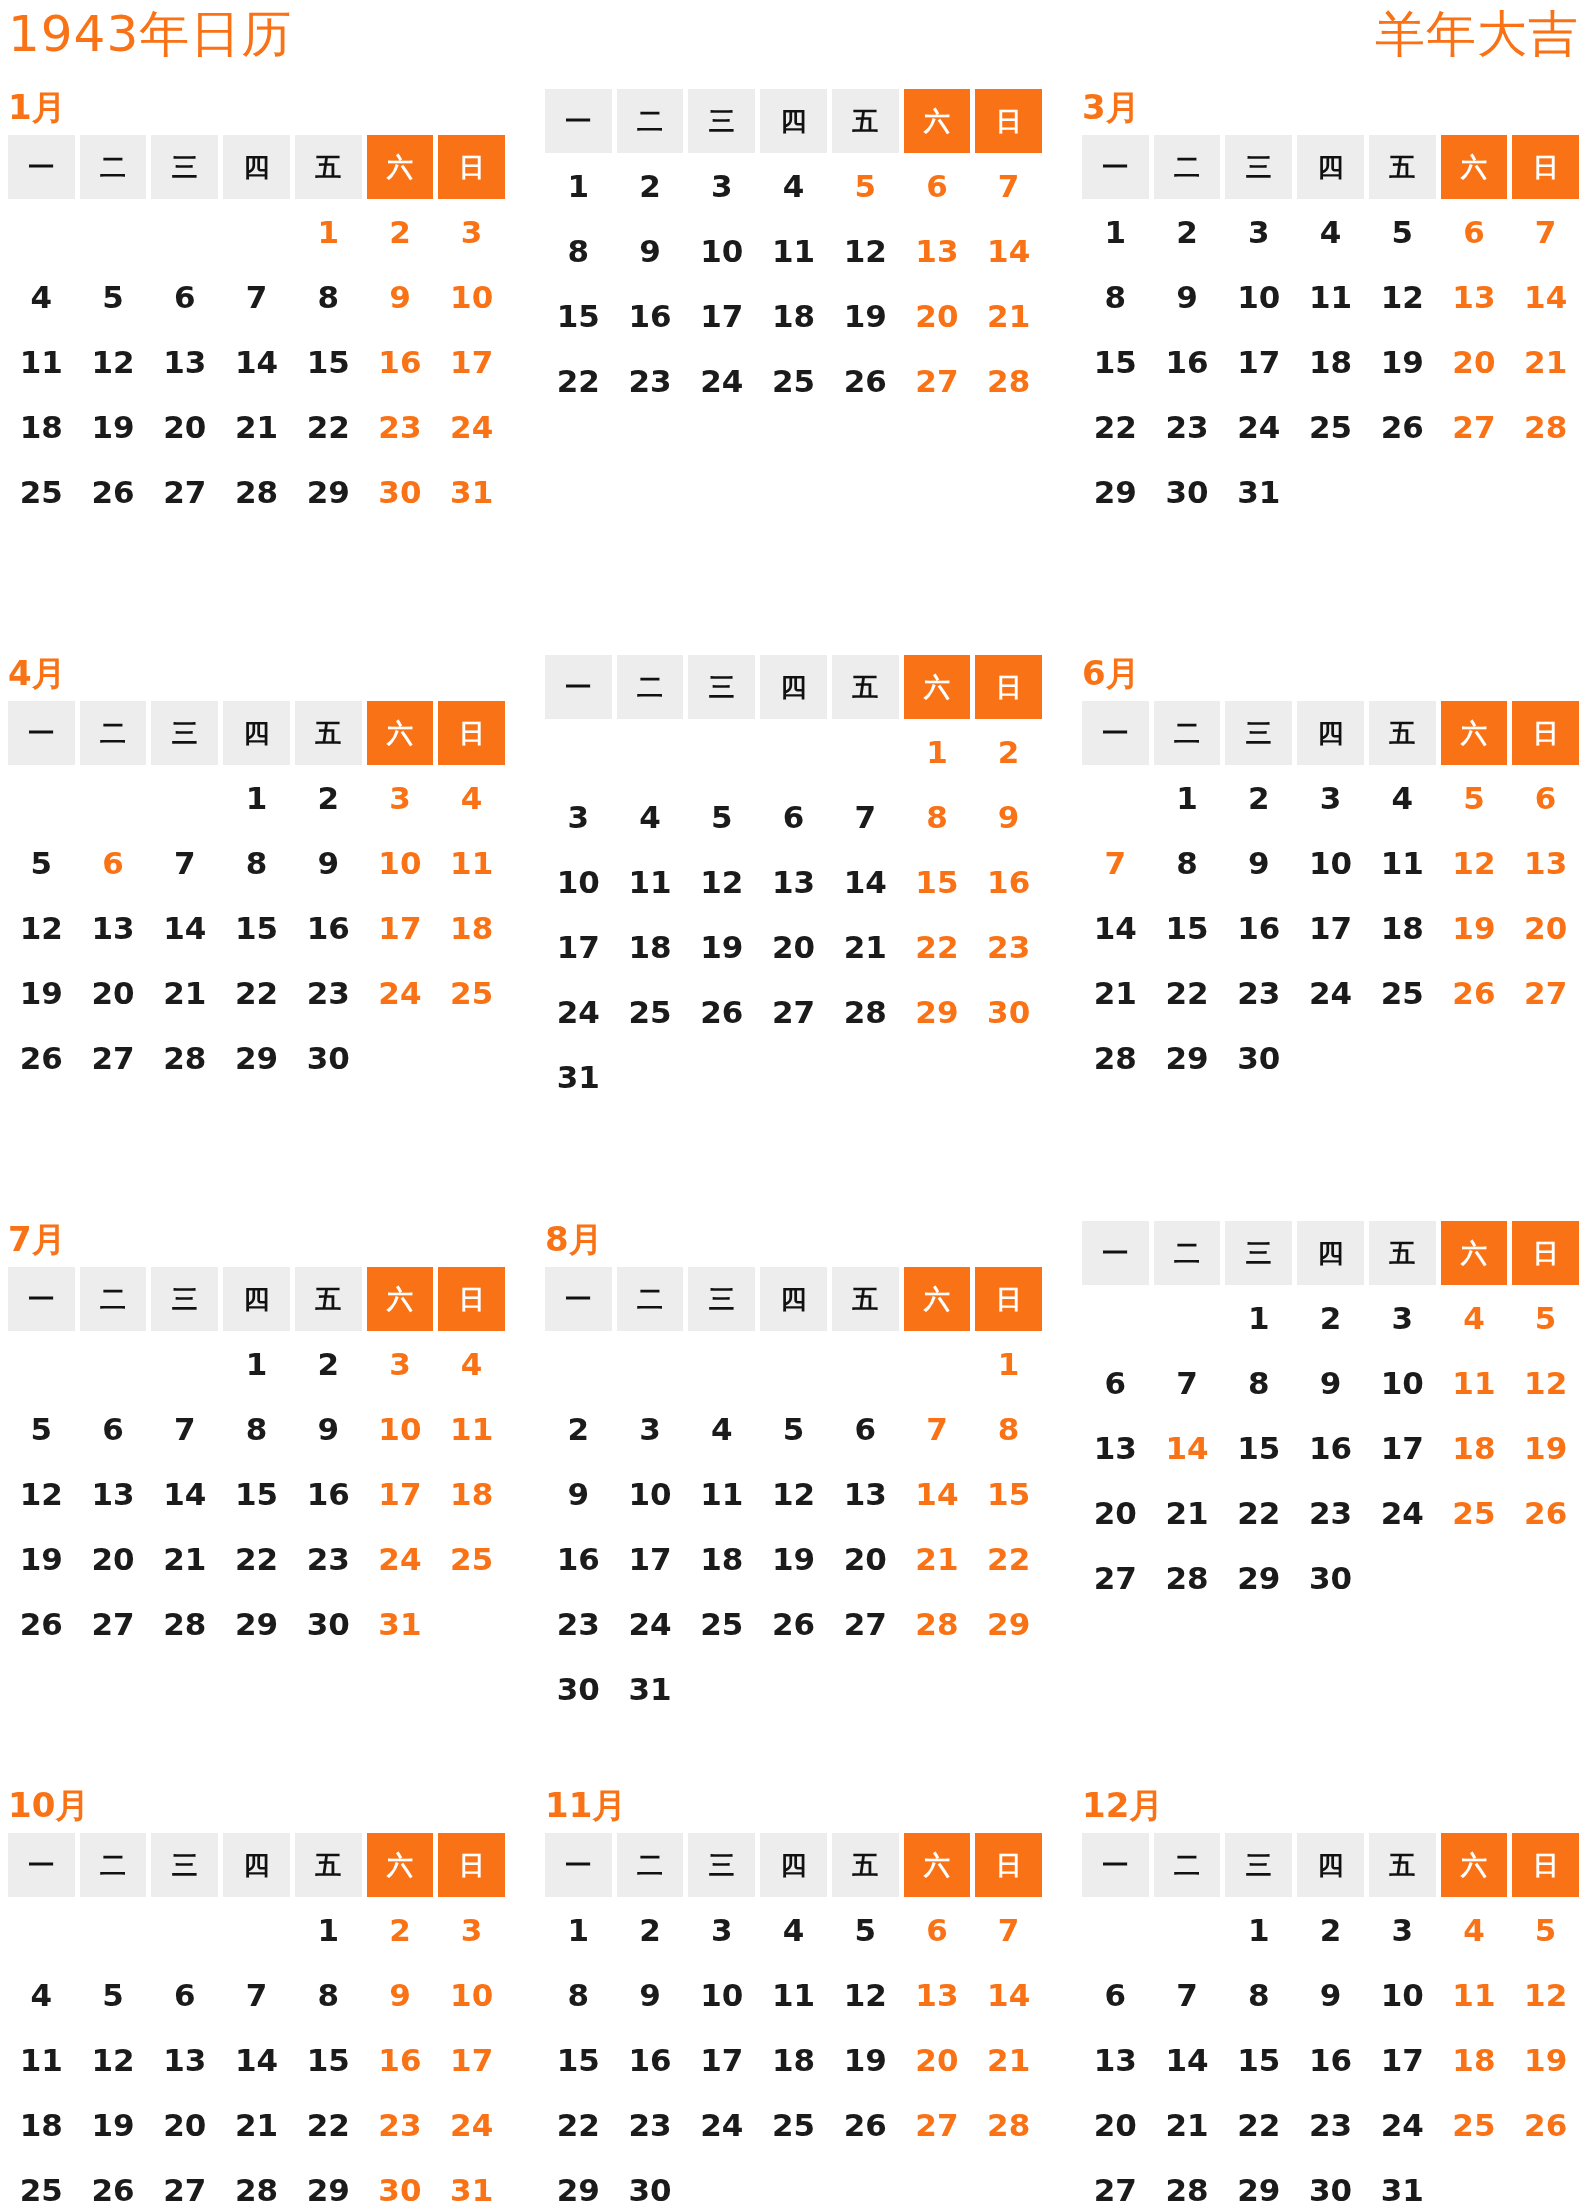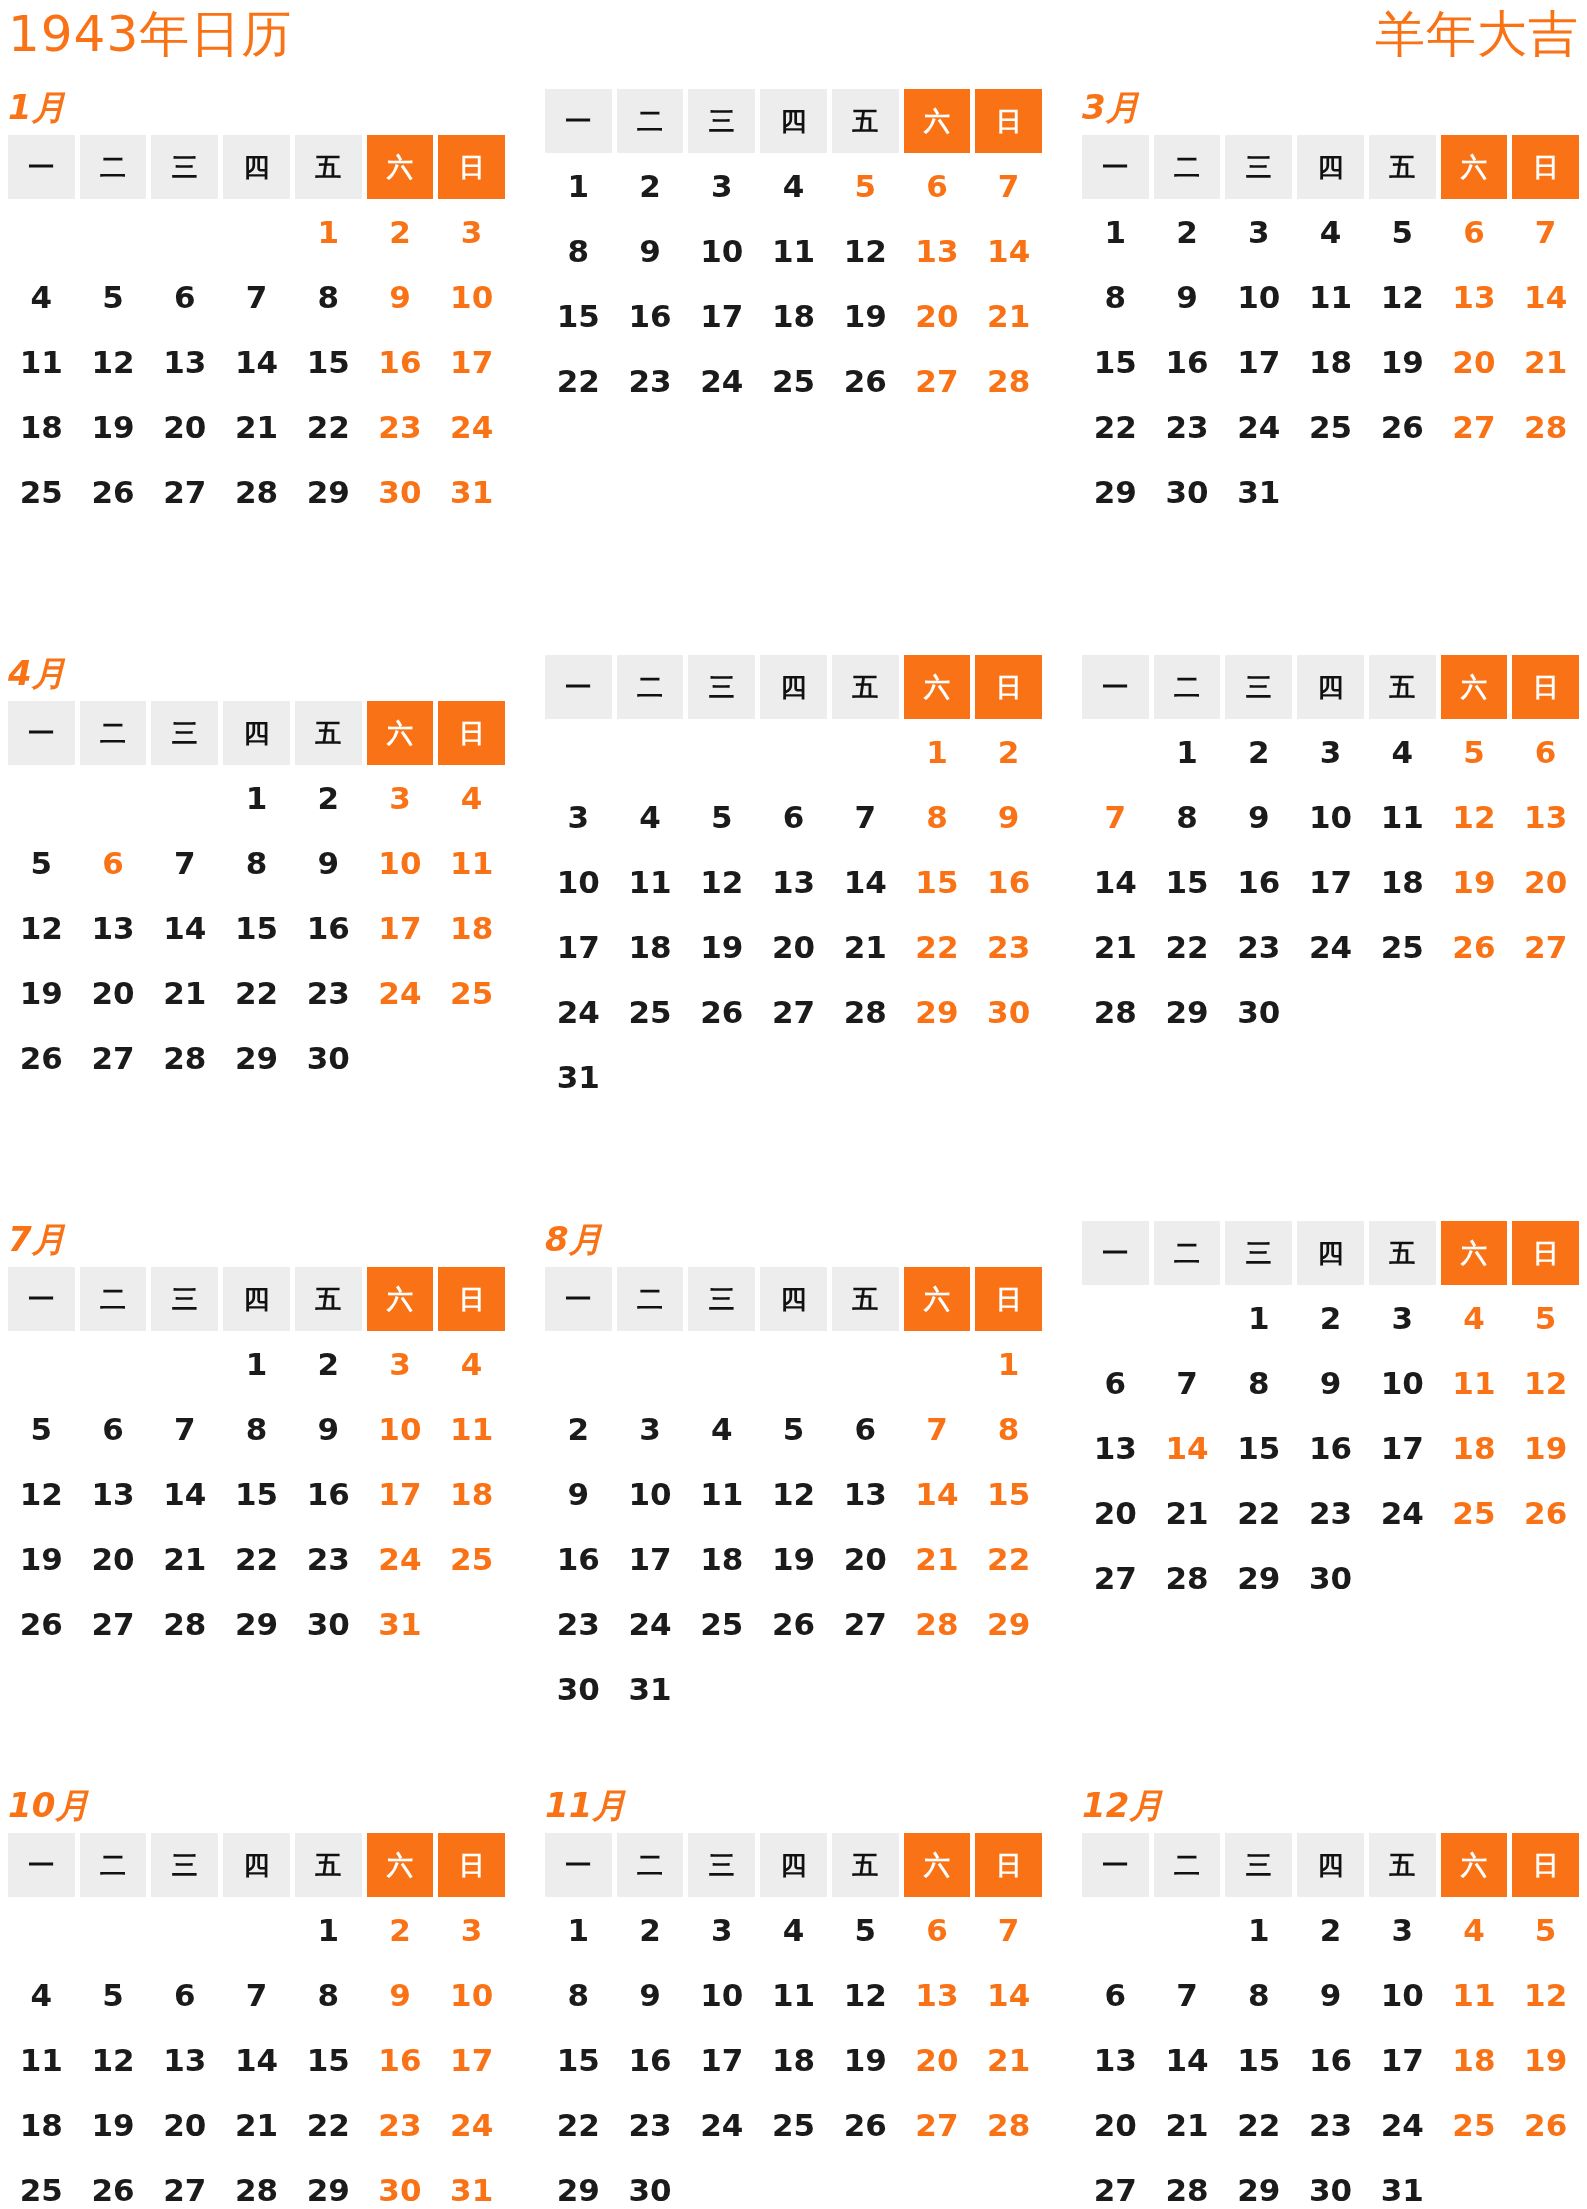--- a/index.html
+++ b/index.html
@@ -20,21 +20,21 @@
   }
   .big-title{
     font-size:50px;line-height:56px;font-weight:400;color:var(--accent);
     letter-spacing:1px;
   }
   .months{
     display:grid;grid-template-columns:repeat(3,1fr);column-gap:40px;
   }
   .month{height:566px;}
   .month-label{
-    font-size:34px;line-height:44px;height:46px;font-weight:700;color:var(--accent);font-style:italic;
+    font-size:34px;line-height:44px;height:46px;font-weight:700;color:var(--accent);
   }
   .weekday-row{
     display:grid;grid-template-columns:repeat(7,1fr);gap:5px;
     height:64px;margin-top:4px;
   }
   .wd{
     background:var(--hdr-bg);color:#111;
     display:flex;align-items:center;justify-content:center;
     font-size:26px;font-weight:600;
   }
@@ -282,20 +282,21 @@
           <div class="d">25</div>
           <div class="d">26</div>
           <div class="d">27</div>
           <div class="d">28</div>
           <div class="d hl">29</div>
           <div class="d hl">30</div>
           <div class="d">31</div>
         </div>
   </div>
       <div class="month">
+    <div class="month-label">6月</div>
     <div class="weekday-row">
           <div class="wd">一</div>
           <div class="wd">二</div>
           <div class="wd">三</div>
           <div class="wd">四</div>
           <div class="wd">五</div>
           <div class="wd wd-weekend">六</div>
           <div class="wd wd-weekend">日</div>
         </div>
     <div class="dates">

